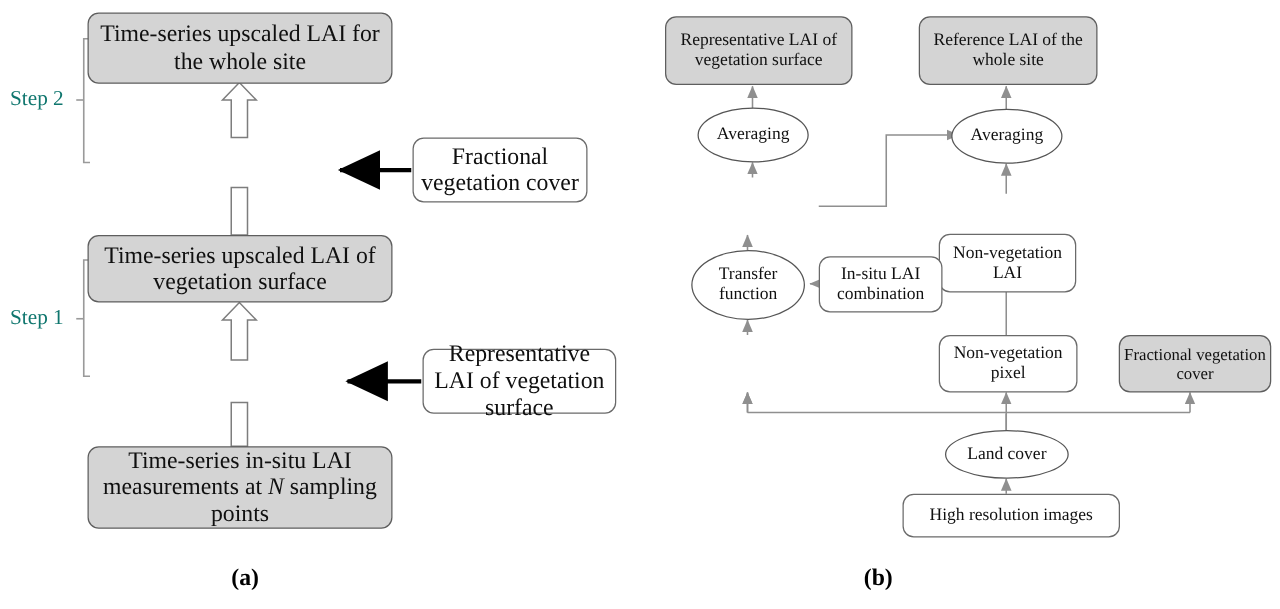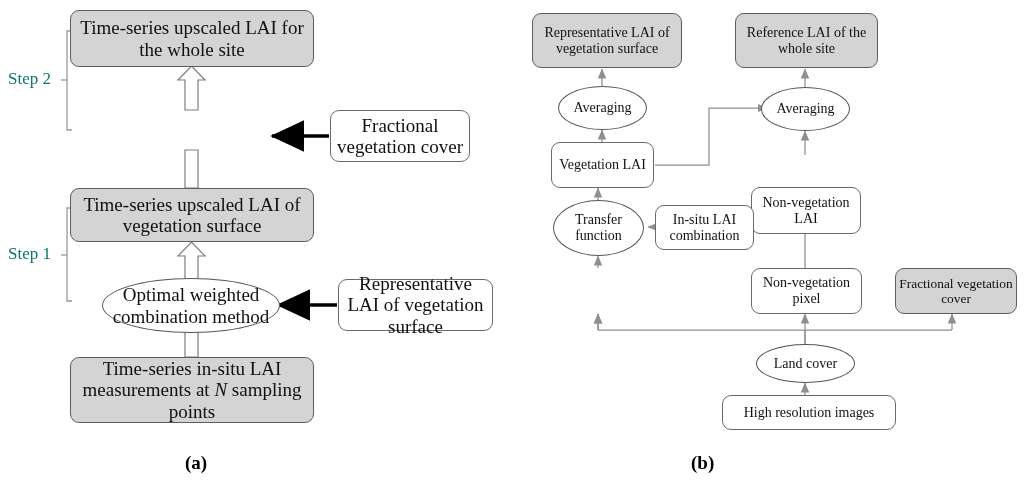--- a/index.html
+++ b/index.html
@@ -144,23 +144,20 @@
 
 
   <div class="node rect t15" style="left:330px; top:110px; width:140px; height:52px;">
     <span class="lbl">Fractional vegetation cover</span>
   </div>
 
   <div class="node rect shaded t15" style="left:70px; top:188px; width:244px; height:54px;">
     <span class="lbl">Time-series upscaled LAI of vegetation surface</span>
   </div>
 
-  <div class="node ell t15" style="left:102px; top:278px; width:178px; height:55px;">
-    <span class="lbl">Optimal weighted combination method</span>
-  </div>
 
   <div class="node rect t15" style="left:338px; top:279px; width:155px; height:52px;">
     <span class="lbl">Representative LAI of vegetation surface</span>
   </div>
 
   <div class="node rect shaded t15" style="left:70px; top:357px; width:244px; height:66px;">
     <span class="lbl">
       <span>Time-series in-situ LAI</span><br>
       <span>measurements at </span><span class="ital">N</span><span> sampling</span><br>
       <span>points</span>
@@ -181,23 +178,20 @@
   </div>
 
   <div class="node ell t14" style="left:558px; top:86px; width:89px; height:44px;">
     <span class="lbl">Averaging</span>
   </div>
 
   <div class="node ell t14" style="left:761px; top:87px; width:89px; height:44px;">
     <span class="lbl">Averaging</span>
   </div>
 
-  <div class="node rect t14" style="left:551px; top:142px; width:103px; height:46px;">
-    <span class="lbl">Vegetation LAI</span>
-  </div>
 
   <div class="node rect t14" style="left:751px; top:155px; width:110px; height:47px;margin-top:32px;">
     <span class="lbl">Non-vegetation LAI</span>
   </div>
 
   <div class="node ell t14" style="left:553px; top:200px; width:91px; height:56px;">
     <span class="lbl">Transfer function</span>
   </div>
 
   <div class="node rect t14" style="left:655px; top:205px; width:99px; height:45px;">

